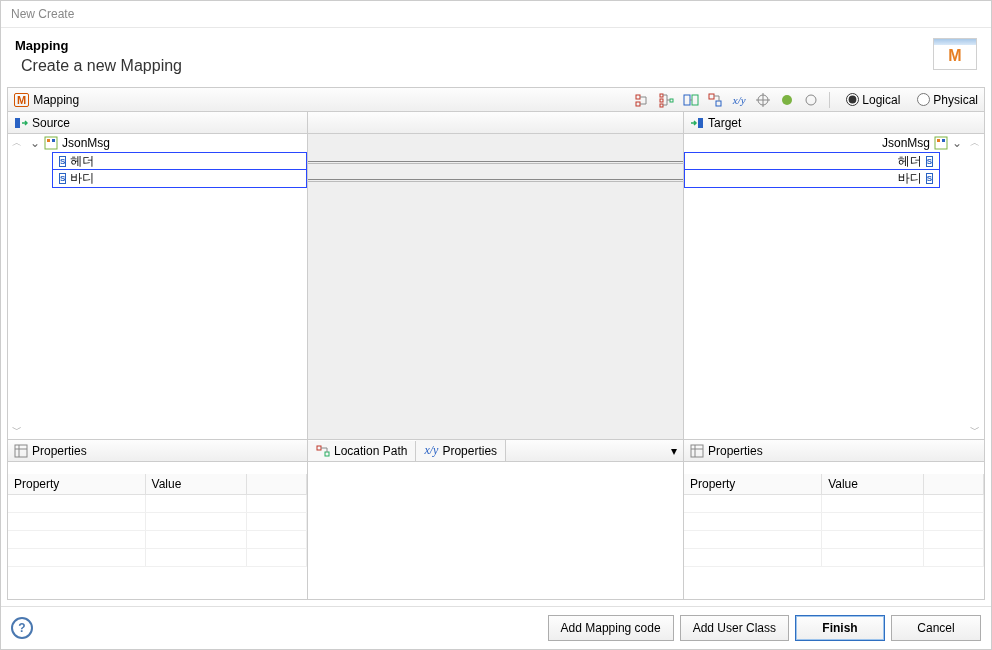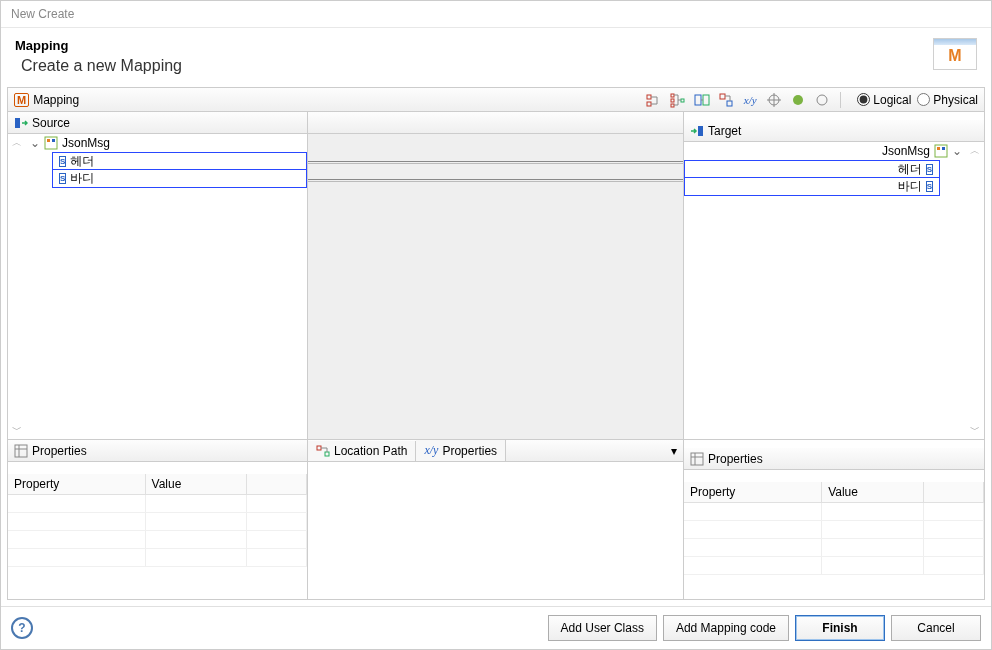--- a/index.html
+++ b/index.html
@@ -11,27 +11,27 @@
 .header-icon { width: 44px; height: 32px; background: #fff; border: 1px solid #d0d0d0; position: relative; display: flex; align-items: center; justify-content: center; }
 .header-icon::before { content: ""; position: absolute; top: 0; left: 0; right: 0; height: 6px; background: linear-gradient(#a8c8e8,#d8e8f8); }
 .header-icon span { color: #e67e22; font-weight: bold; font-size: 16px; position: relative; top: 2px; }
 .main { flex: 1; margin: 0 6px 6px; border: 1px solid #ccc; display: flex; flex-direction: column; background: #fff; }
 .mapping-header { background: linear-gradient(#fdfdfd,#efefef); border-bottom: 1px solid #ccc; display: flex; align-items: center; padding: 2px 6px; height: 24px; }
 .mapping-header .label { display: flex; align-items: center; gap: 4px; }
 .mapping-header .label .icon-m { color: #d35400; font-weight: bold; font-size: 11px; border: 1px solid #d35400; padding: 0 2px; border-radius: 2px; }
 .toolbar { margin-left: auto; display: flex; align-items: center; gap: 8px; }
 .tb-icon { width: 16px; height: 16px; display: inline-flex; align-items: center; justify-content: center; font-size: 11px; cursor: pointer; }
 .tb-sep { width: 1px; height: 16px; background: #ccc; margin: 0 2px; }
-.radio-group { display: flex; gap: 6px; margin-left: 6px; }
+.radio-group { display: flex; gap: 17px; margin-left: 6px; }
 .radio-group label { display: flex; align-items: center; gap: 3px; cursor: pointer; }
 input[type=radio] { accent-color: #333; }
 .work { flex: 1; display: flex; flex-direction: column; min-height: 0; }
 .trees { flex: 1; min-height: 0; display: grid; grid-template-columns: 300px 1fr 300px; }
 .panel { border-right: 1px solid #ccc; display: flex; flex-direction: column; min-height:0; }
-.panel:last-child { border-right: none; margin-top: 8px; }
+.panel:last-child { border-right: none; }
 .panel-head { background: linear-gradient(#fdfdfd,#efefef); border-bottom: 1px solid #ccc; padding: 3px 6px; display: flex; align-items: center; gap: 4px; height: 22px; }
 .panel-head .phicon { width:14px; height:14px; }
 .panel-head.right { justify-content: flex-start; }
 .tree-body { flex: 1; overflow: auto; position: relative; }
 .tree-body.gray { background: #efefef; }
 .tree-row { display: flex; align-items: center; height: 18px; padding: 0 6px; gap: 4px; white-space: nowrap; }
 .tree-row .arrow { width: 10px; text-align: center; color: #666; cursor: pointer; }
 .tree-row .ticon { width: 14px; height: 14px; display:inline-flex; align-items:center; justify-content:center; font-size:10px; }
 .ticon.s { border:1px solid #2962c4; color:#2962c4; font-size:8px; font-weight:bold; }
 .ticon.msg { color:#2e7d32; }
@@ -328,17 +328,17 @@
         </tbody>
           </table>
       </div>
     </div>
   </div>
 </div>
 
 <div class="footer">
   <div class="help">?</div>
   <div class="spacer"></div>
+  <button class="btn">Add Mapping code</button>
   <button class="btn">Add User Class</button>
-  <button class="btn">Add Mapping code</button>
   <button class="btn primary">Finish</button>
   <button class="btn">Cancel</button>
 </div>
 
 </body></html>

